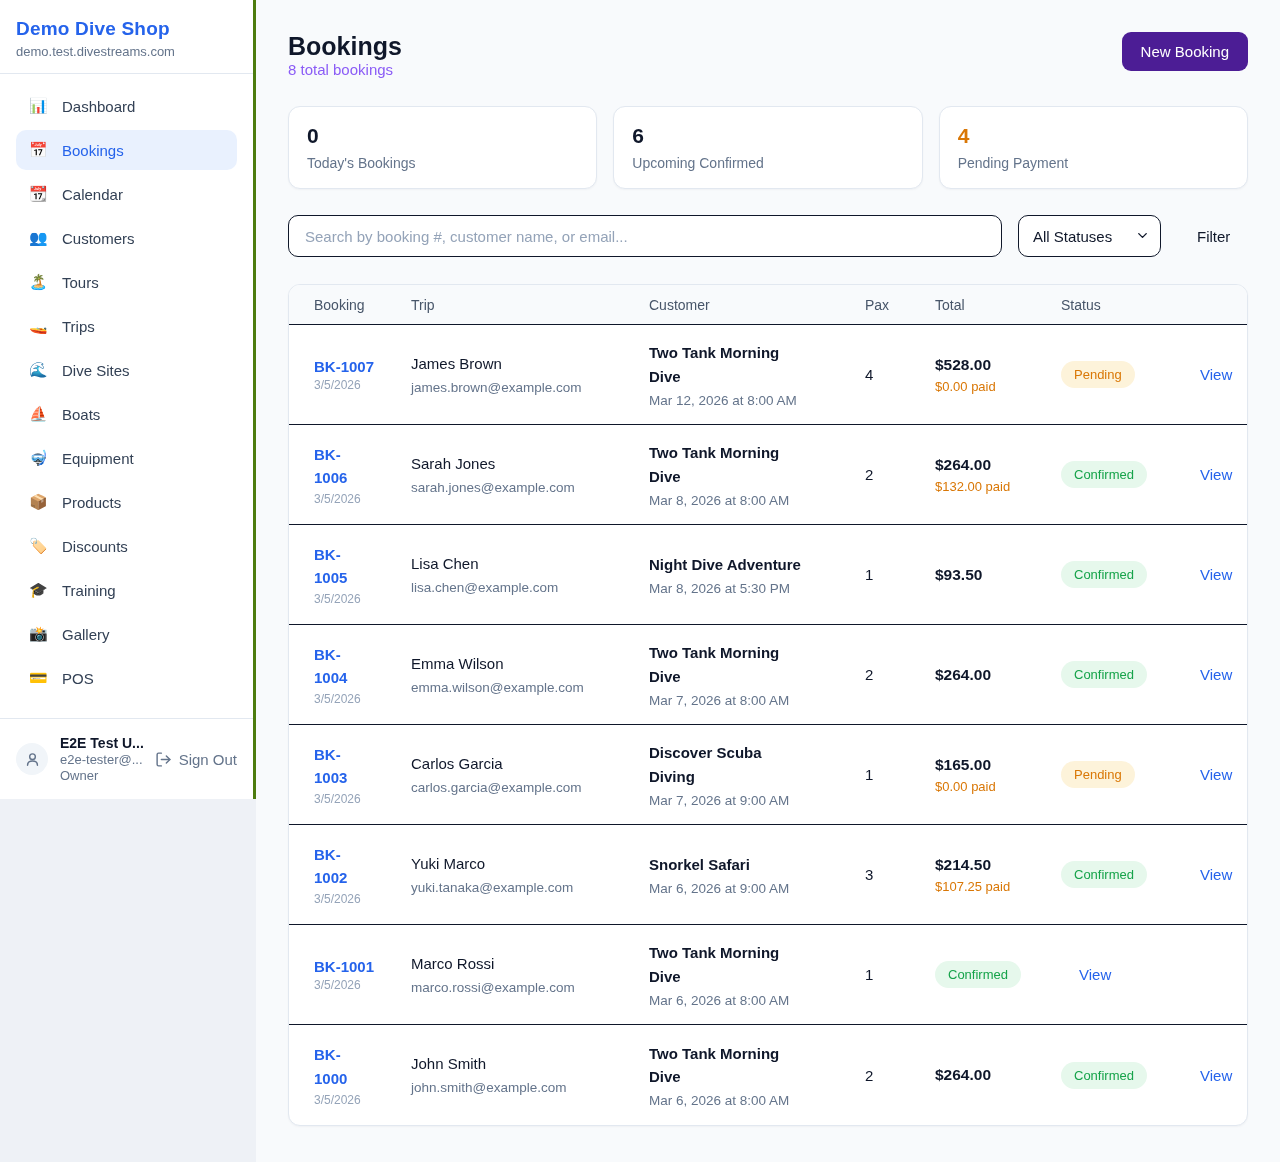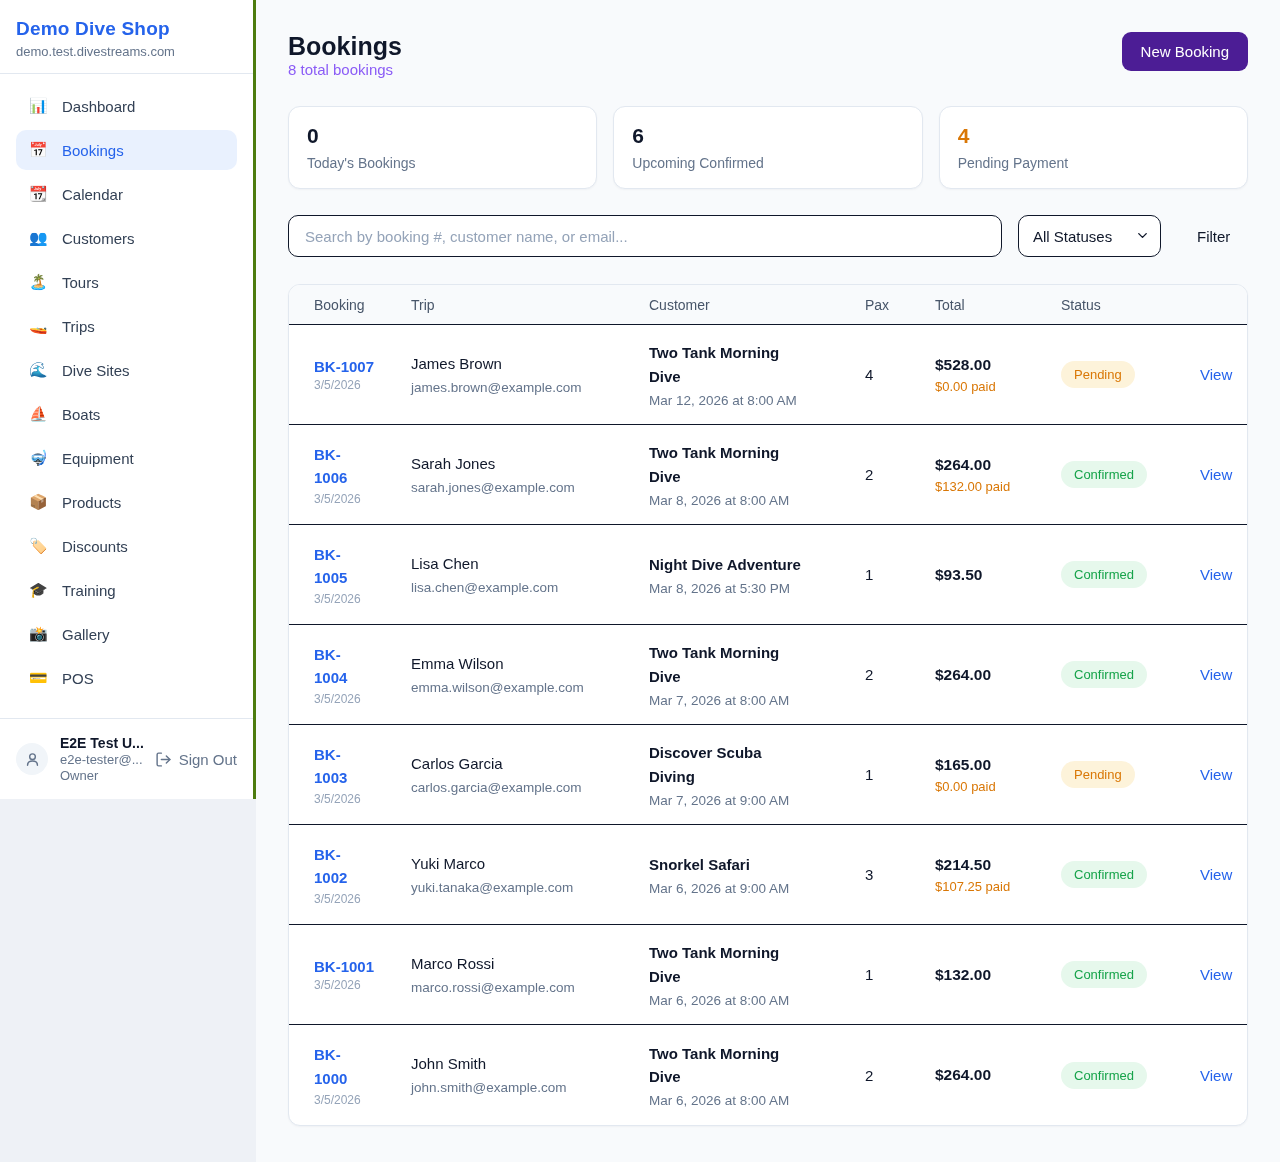--- a/index.html
+++ b/index.html
@@ -428,24 +428,20 @@
     <div class="td">
       <div class="cust-name">Marco Rossi</div>
       <div class="cust-email">marco.rossi@example.com</div>
     </div>
     <div class="td">
       <div class="trip-name">Two Tank Morning Dive</div>
       <div class="trip-date">Mar 6, 2026 at 8:00 AM</div>
     </div>
     <div class="td">1</div>
     <div class="td">
-      <div class="total-amt">$132.00</div>
-
-    </div>
-    <div class="td">
       <span class="badge confirmed">Confirmed</span>
     </div>
     <div class="td td-view">
       <a class="view-link">View</a>
     </div>
   </div>
 
   <div class="tgrid trow">
     <div class="td">
       <a class="bk-link wrapped">BK-1000</a>

